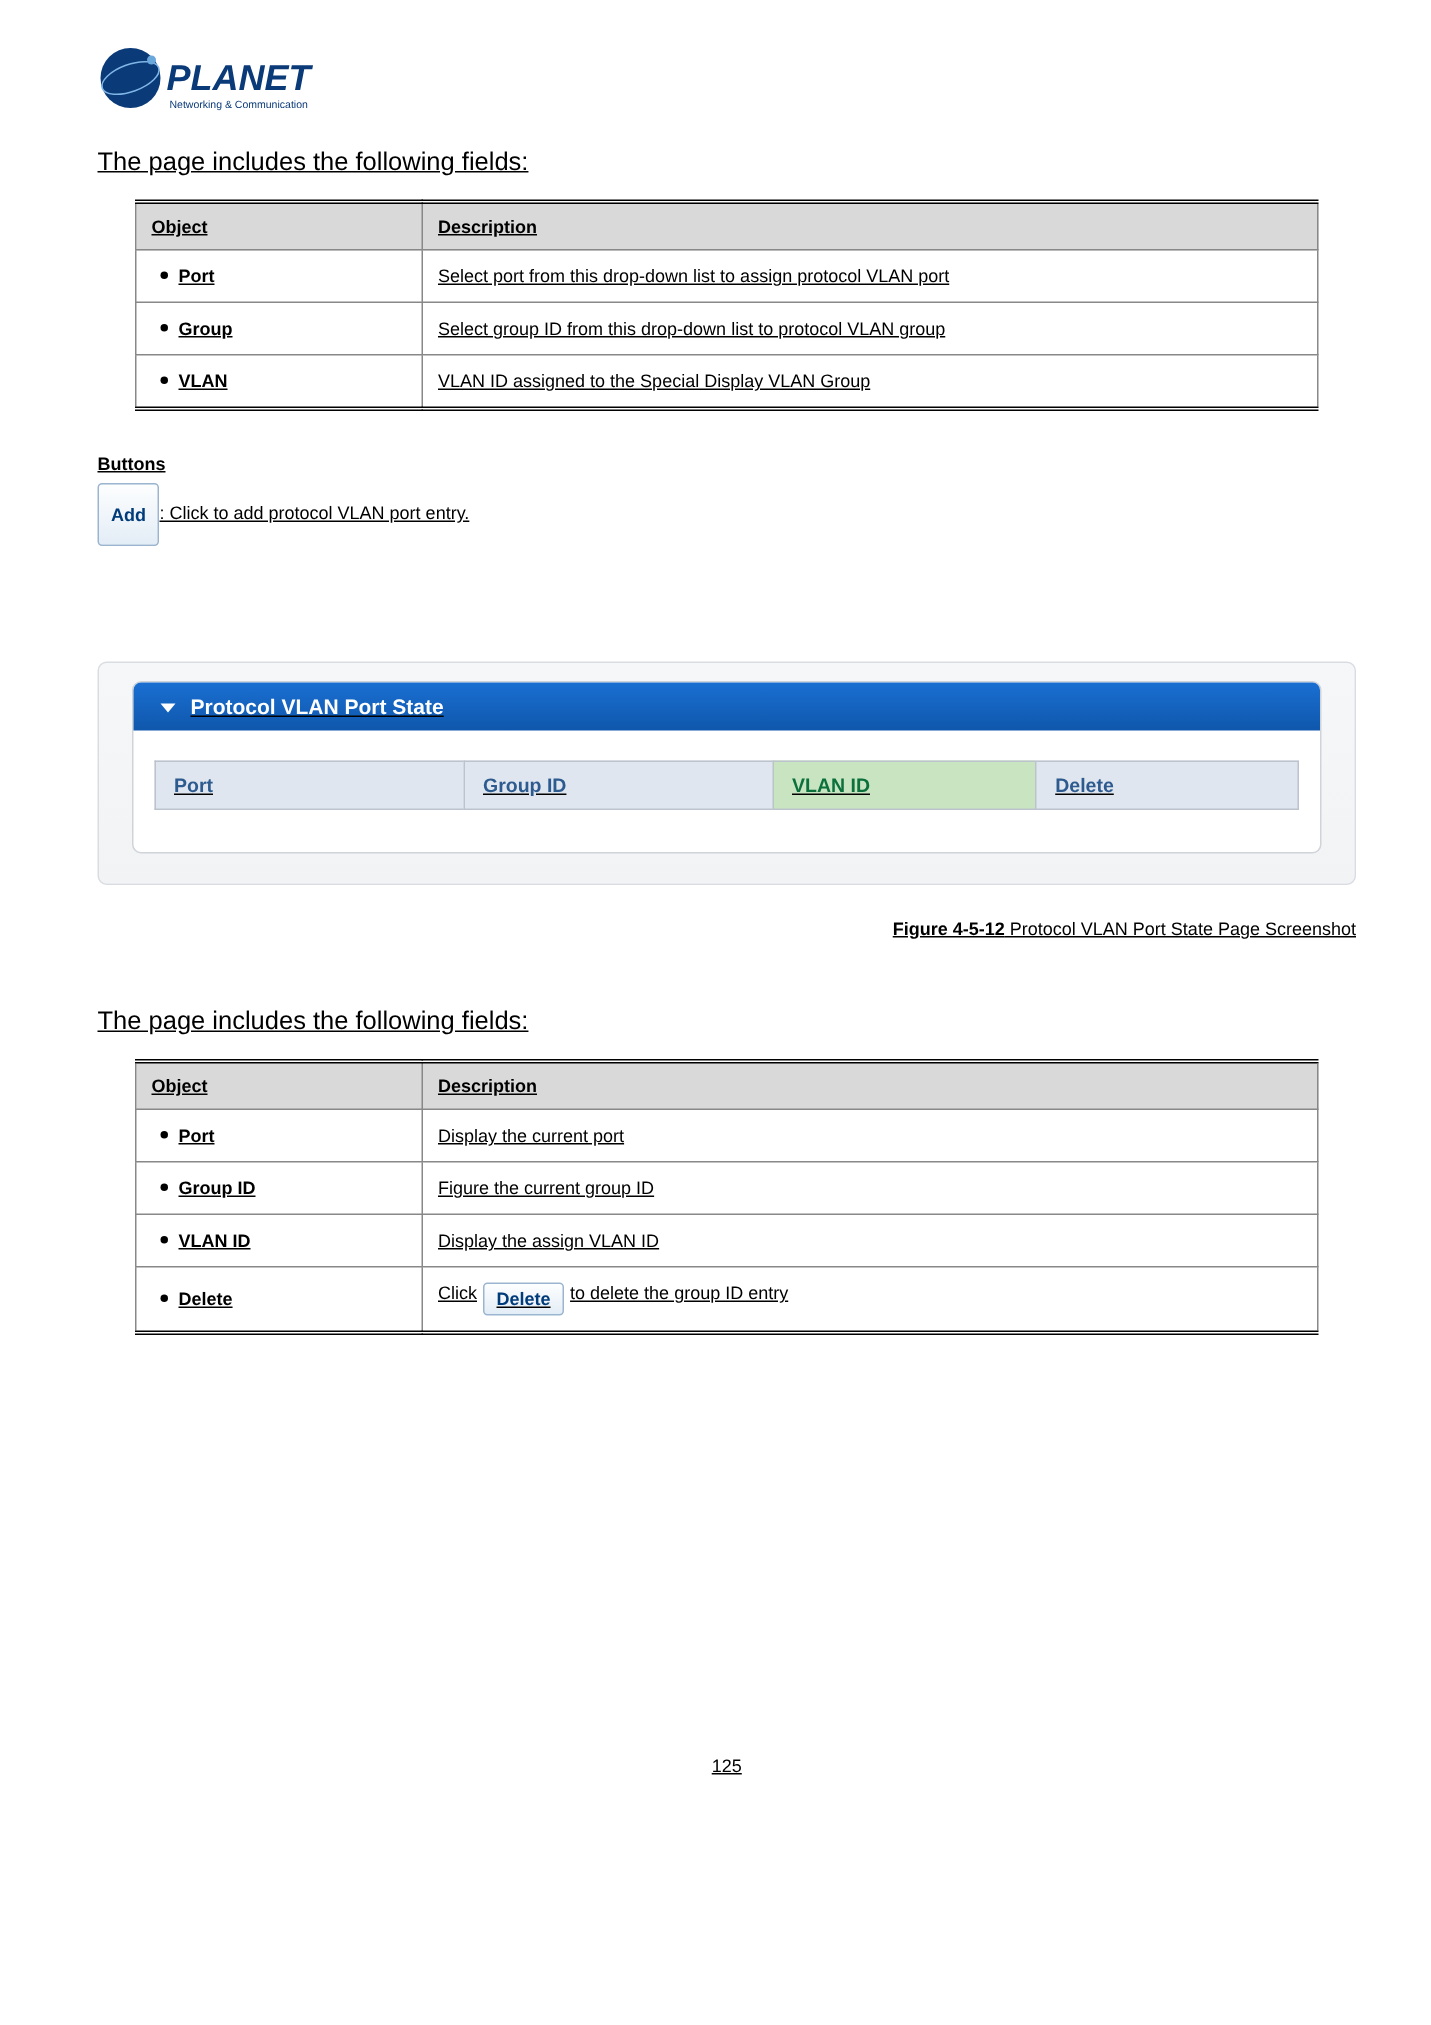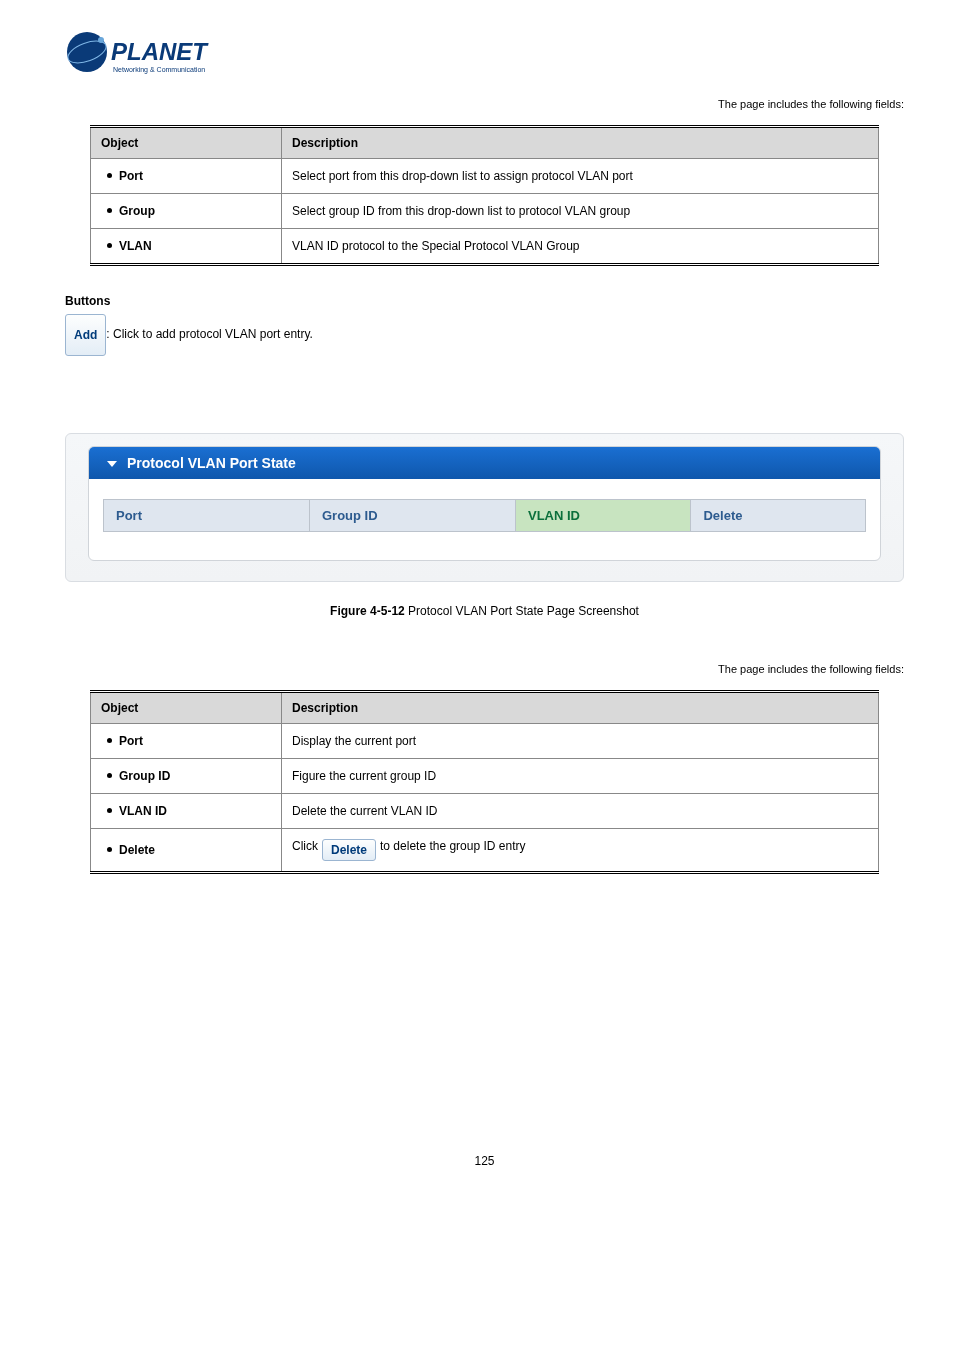--- a/index.html
+++ b/index.html
@@ -8,28 +8,28 @@
   width: 954px;
   background: #ffffff;
   font-family: Arial, Helvetica, sans-serif;
   font-size: 12px;
   color: #000;
 }
 .page {
   width: 950px;
   padding: 30px 46px 40px 65px;
   box-sizing: border-box;
+  text-decoration: underline;
 }
 .logo-wrap {
   margin-bottom: 8px;
 }
 .intro {
-  font-size: 11px;
+  font-size: 17px;
   margin: 10px 0 15px 0;
-  text-align: right;
 }
 .obj-table-wrap {
   margin: 0 25px 0 25px;
 }
 table.obj {
   width: 100%;
   border-collapse: collapse;
   border-top: 3px double #000;
   border-bottom: 3px double #000;
   font-size: 12px;
@@ -136,21 +136,21 @@
 }
 .state-head-row .cell.sel {
   background: #c8e4c0;
   color: #0c703c;
 }
 .state-head-row .c1 { flex: 0 0 27%; }
 .state-head-row .c2 { flex: 0 0 27%; }
 .state-head-row .c3 { flex: 0 0 23%; }
 .state-head-row .c4 { flex: 0 0 23%; }
 .figcap {
-  text-align: center;
+  text-align: right;
   font-size: 12px;
   margin: 22px 0 0 0;
 }
 .figcap .figlbl { font-weight: bold; }
 .pagenum {
   text-align: center;
   font-size: 12px;
   margin-top: 280px;
 }
 .delete-cell-content {
@@ -187,21 +187,21 @@
         <tr>
           <td class="objcell"><span class="bullet"></span><span class="objname">Port</span></td>
           <td>Select port from this drop-down list to assign protocol VLAN port</td>
         </tr>
         <tr>
           <td class="objcell"><span class="bullet"></span><span class="objname">Group</span></td>
           <td>Select group ID from this drop-down list to protocol VLAN group</td>
         </tr>
         <tr>
           <td class="objcell"><span class="bullet"></span><span class="objname">VLAN</span></td>
-          <td>VLAN ID protocol to the Special Protocol VLAN Group</td>
+          <td>VLAN ID assigned to the Special Display VLAN Group</td>
         </tr>
       </tbody>
     </table>
   </div>
 
   <div class="buttons-hdr">Buttons</div>
   <div class="btn-line">
     <span class="inline-btn">Add</span><span>: Click to add protocol VLAN port entry.</span>
   </div>
 
@@ -237,21 +237,21 @@
         <tr>
           <td class="objcell"><span class="bullet"></span><span class="objname">Port</span></td>
           <td>Display the current port</td>
         </tr>
         <tr>
           <td class="objcell"><span class="bullet"></span><span class="objname">Group ID</span></td>
           <td>Figure the current group ID</td>
         </tr>
         <tr>
           <td class="objcell"><span class="bullet"></span><span class="objname">VLAN ID</span></td>
-          <td>Delete the current VLAN ID</td>
+          <td>Display the assign VLAN ID</td>
         </tr>
         <tr>
           <td class="objcell"><span class="bullet"></span><span class="objname">Delete</span></td>
           <td>
             <div class="delete-cell-content">
               <span>Click </span>
               <span class="inline-btn">Delete</span>
               <span> to delete the group ID entry</span>
             </div>
           </td>

